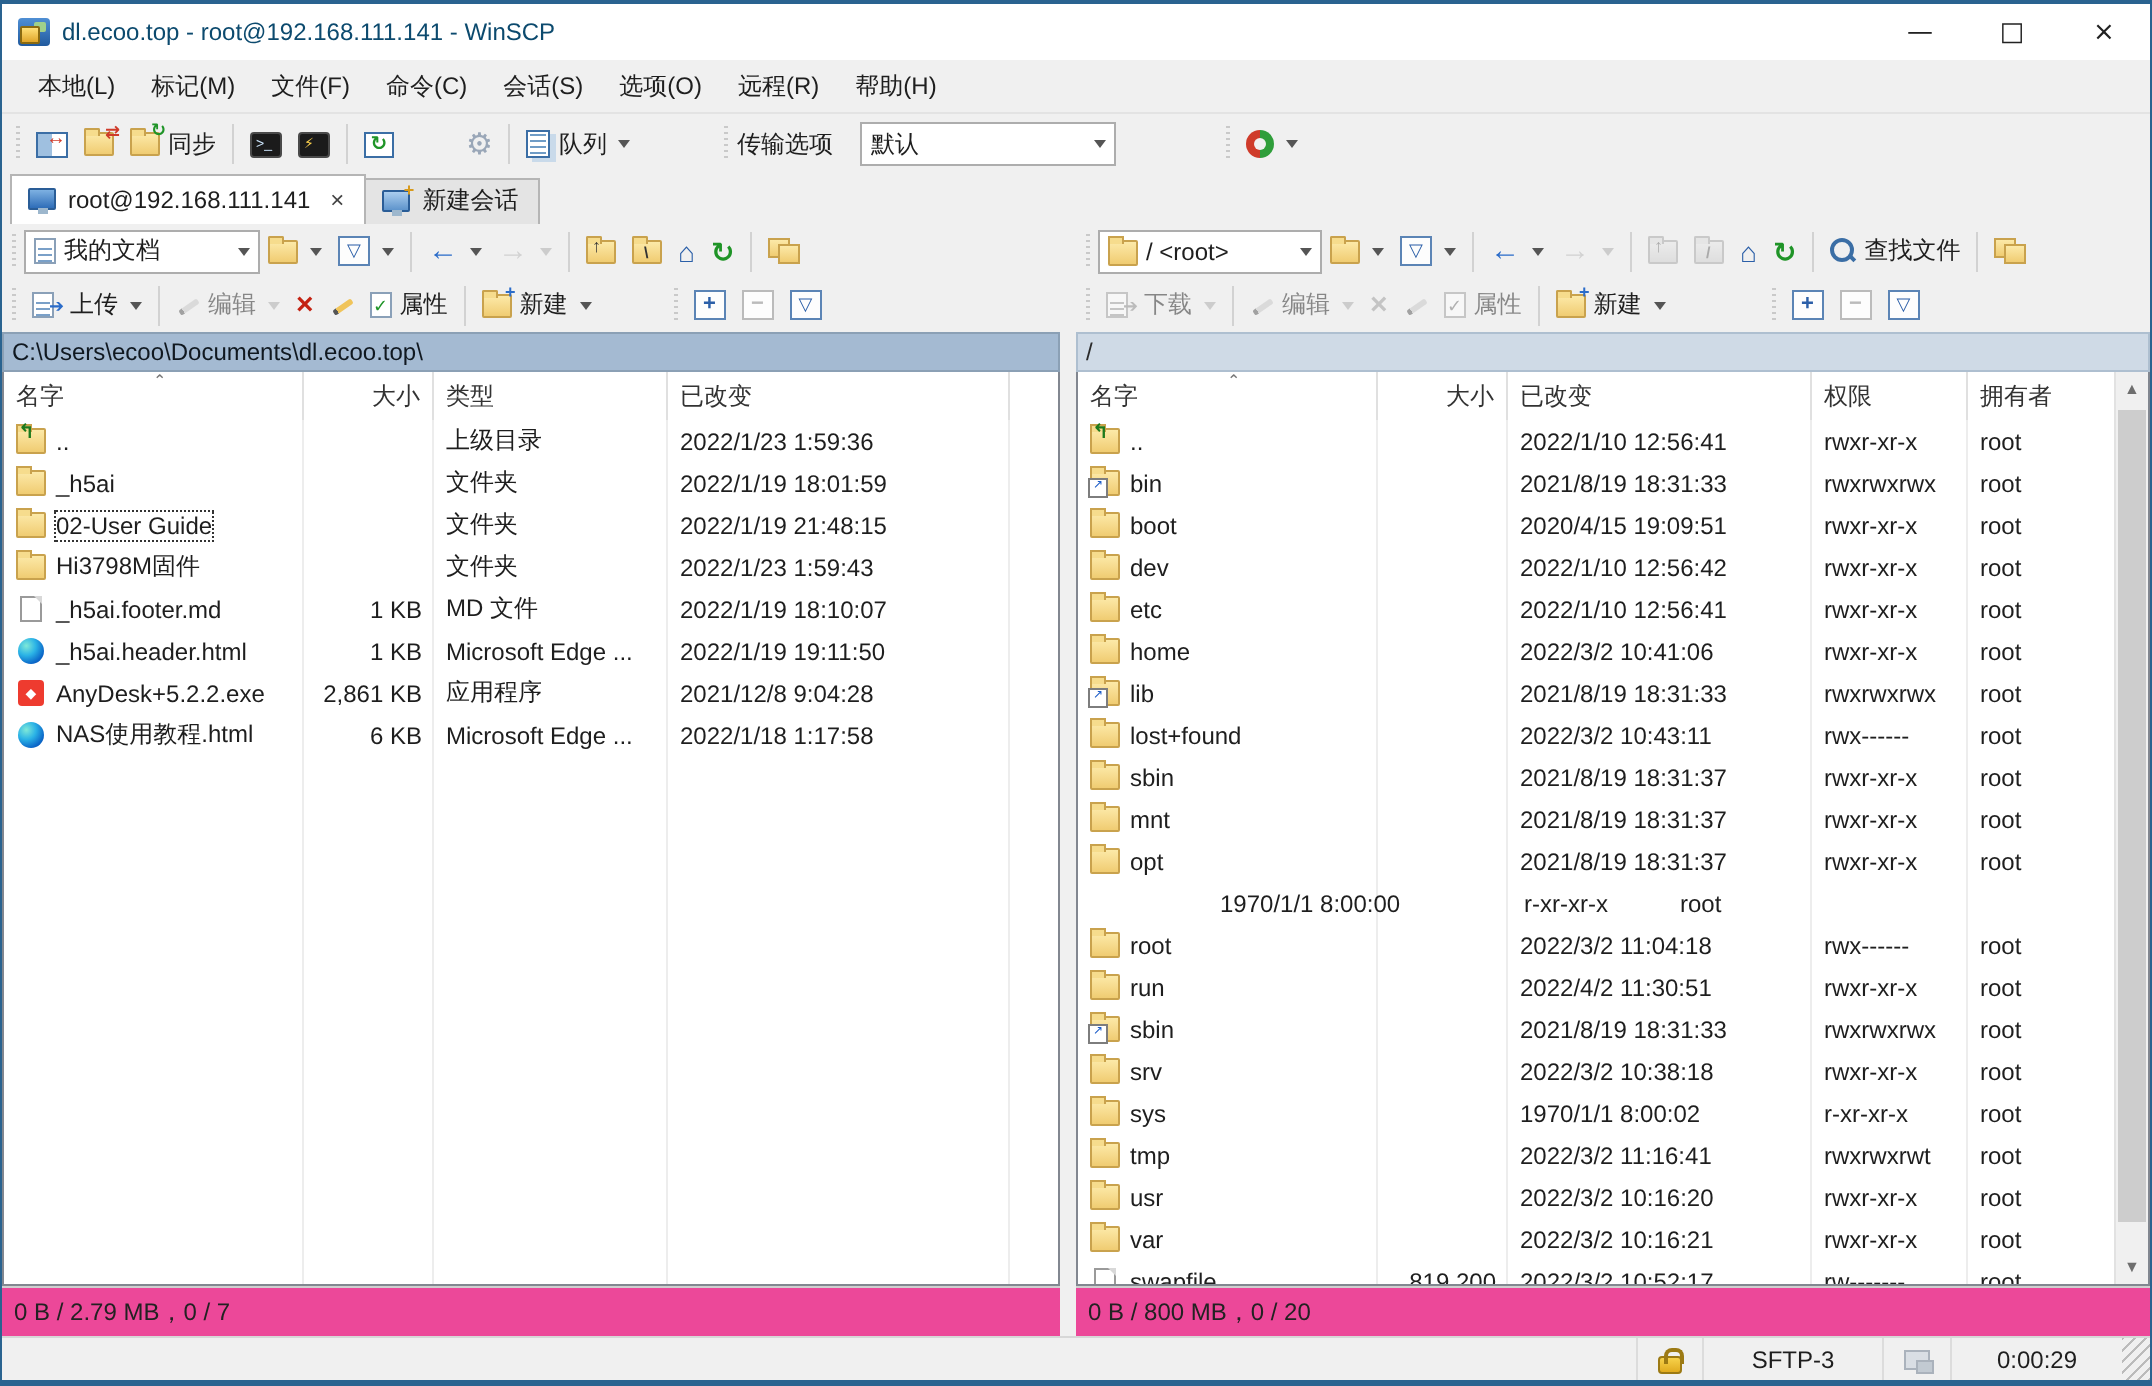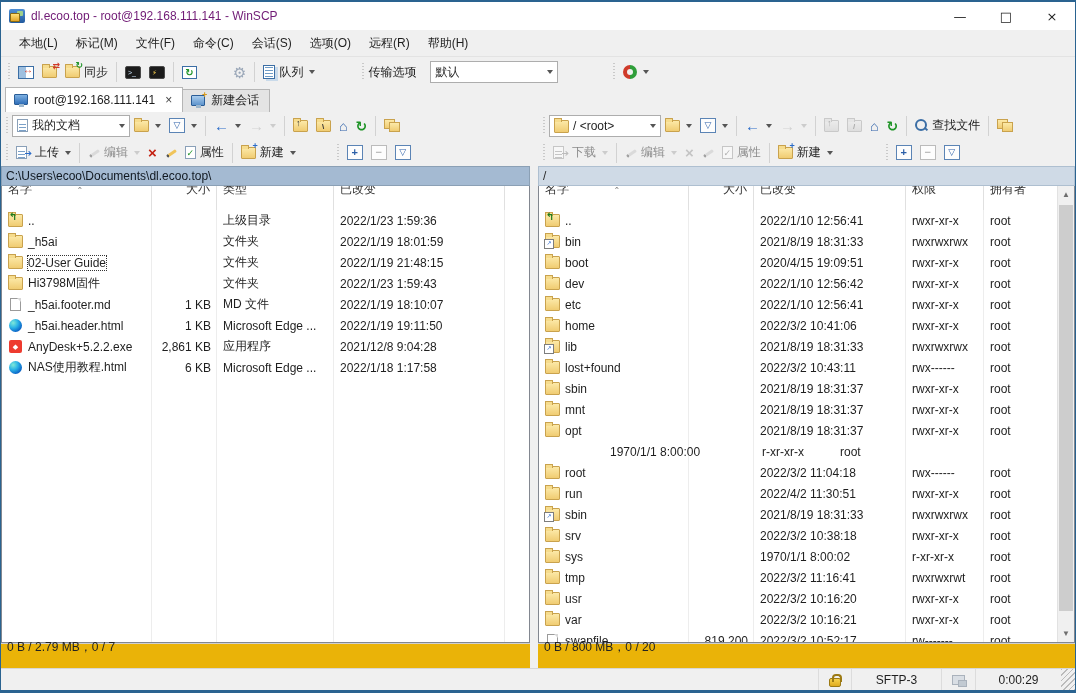--- a/index.html
+++ b/index.html
@@ -6,21 +6,21 @@
   html,body { width:1076px; height:693px; overflow:hidden; }
   body { font-family:"Liberation Sans","DejaVu Sans",sans-serif; font-size:12px; color:#1e1e1e; background:#f0f0f0; }
   .window { width:1076px; height:693px; border:1px solid #2a6390; border-bottom:3px solid #2a6390; border-top:2px solid #2a6390; display:flex; flex-direction:column; background:#f0f0f0; }
 
   
   .titlebar { height:28px; background:#ffffff; display:flex; align-items:center; padding-left:8px; flex:none; }
   .app-icon { width:16px; height:14px; position:relative; margin-right:6px; flex:none;
     background:linear-gradient(180deg,#4f8fd4,#215a9e); border-radius:2px; }
   .app-icon::after { content:""; position:absolute; left:1px; bottom:1px; width:8px; height:7px; background:linear-gradient(180deg,#ffe077,#e0a62a); border:1px solid #8a6a10; border-radius:1px; }
   .app-icon::before { content:""; position:absolute; right:2px; top:2px; width:6px; height:5px; background:#9fd08b; border-radius:1px; }
-  .title-text { font-size:12px; color:#701a75; }
+  .title-text { font-size:12px; color:#0c4a6e; }
   .win-controls { margin-left:auto; display:flex; height:100%; }
   .win-btn { width:46px; display:flex; align-items:center; justify-content:center; font-size:13px; color:#222; }
   .win-btn span { font-family:"DejaVu Sans",sans-serif; }
 
   
   .menubar { height:27px; background:#f0f0f0; display:flex; align-items:center; padding-left:10px; gap:2px; flex:none; border-bottom:1px solid #e3e3e3; }
   .menu-item { padding:4px 8px; }
 
   
   .grip { width:5px; height:18px; margin:0 2px; flex:none;
@@ -98,21 +98,21 @@
   .ptoolbar { height:27px; display:flex; align-items:center; padding:0 2px; flex:none; }
   .plabel { font-size:12px; }
   .pathbar { height:20px; display:flex; align-items:center; padding:0 4px; font-size:12px; flex:none; border:1px solid #8ba0b5; }
   .pathbar.active { background:#a4bad2; color:#101820; }
   .pathbar.inactive { background:#cfdae6; color:#2a2a2a; border-color:#aebfd0; }
 
   
   .listwrap { flex:1; display:flex; min-height:0; background:#fff; border:1px solid #828790; border-top:none; }
   .listbody { flex:1; display:flex; flex-direction:column; overflow:hidden; min-width:0; }
   .lheader { display:flex; height:24px; align-items:center; flex:none; color:#333; }
-  .lheader .hcell { height:100%; display:flex; align-items:flex-end; padding:12px 6px; border-right:1px solid #e0e0e0; position:relative; }
+  .lheader .hcell { height:100%; display:flex; align-items:center; padding:12px 6px; border-right:1px solid #e0e0e0; position:relative; }
   .hsort { position:absolute; top:0px; left:50%; font-size:8px; color:#777; }
   .rows { flex:1; overflow:hidden; position:relative; }
   .row { display:flex; height:21px; align-items:center; }
   .cell { padding:0 6px; white-space:nowrap; overflow:hidden; display:flex; align-items:center; gap:5px; height:100%; }
   .num { justify-content:flex-end; }
   
   .lw-name { width:150px; } .lw-size { width:65px; } .lw-type { width:117px; } .lw-changed { width:171px; } .lw-fill { flex:1; }
   
   .rw-name { width:150px; } .rw-size { width:65px; } .rw-changed { width:152px; } .rw-perm { width:78px; } .rw-owner { flex:1; }
   .rows.left-lines { background-image:linear-gradient(#ededed,#ededed),linear-gradient(#ededed,#ededed),linear-gradient(#ededed,#ededed),linear-gradient(#ededed,#ededed);
@@ -133,21 +133,21 @@
   .fi-anydesk { width:13px; height:13px; background:#ee3b2f; border-radius:2px; margin:0 1px; }
   .fi-anydesk::after { content:"◆"; position:absolute; inset:0; display:flex; align-items:center; justify-content:center; color:#fff; font-size:7px; }
 
   
   .vscroll { width:17px; background:#f0f0f0; display:flex; flex-direction:column; flex:none; border-left:1px solid #e2e2e2; }
   .sbtn { height:17px; display:flex; align-items:center; justify-content:center; color:#6e6e6e; font-size:8px; flex:none; }
   .strack { flex:1; position:relative; }
   .sthumb { position:absolute; left:1px; right:1px; top:2px; bottom:14px; background:#cdcdcd; }
 
   
-  .pstatus { height:24px; border-top:1px solid #d0d0d0; display:flex; align-items:flex-end; padding:12px 6px; flex:none; background:#eab308; color:#222; }
+  .pstatus { height:24px; border-top:1px solid #d0d0d0; display:flex; align-items:center; padding:12px 6px; flex:none; background:#ec4899; color:#222; }
   .statusbar { height:22px; background:#f0f0f0; border-top:1px solid #d7d7d7; display:flex; align-items:center; flex:none; }
   .sb-fill { flex:1; }
   .sb-cell { height:100%; display:flex; align-items:center; justify-content:center; border-left:1px solid #dcdcdc; padding:0 10px; gap:4px; }
   .resize-grip { width:14px; height:100%; background-image:repeating-linear-gradient(135deg,#bbb 0 1px,transparent 1px 4px); }
 </style>
 </head>
 <body>
 
 <div class="window">
 

